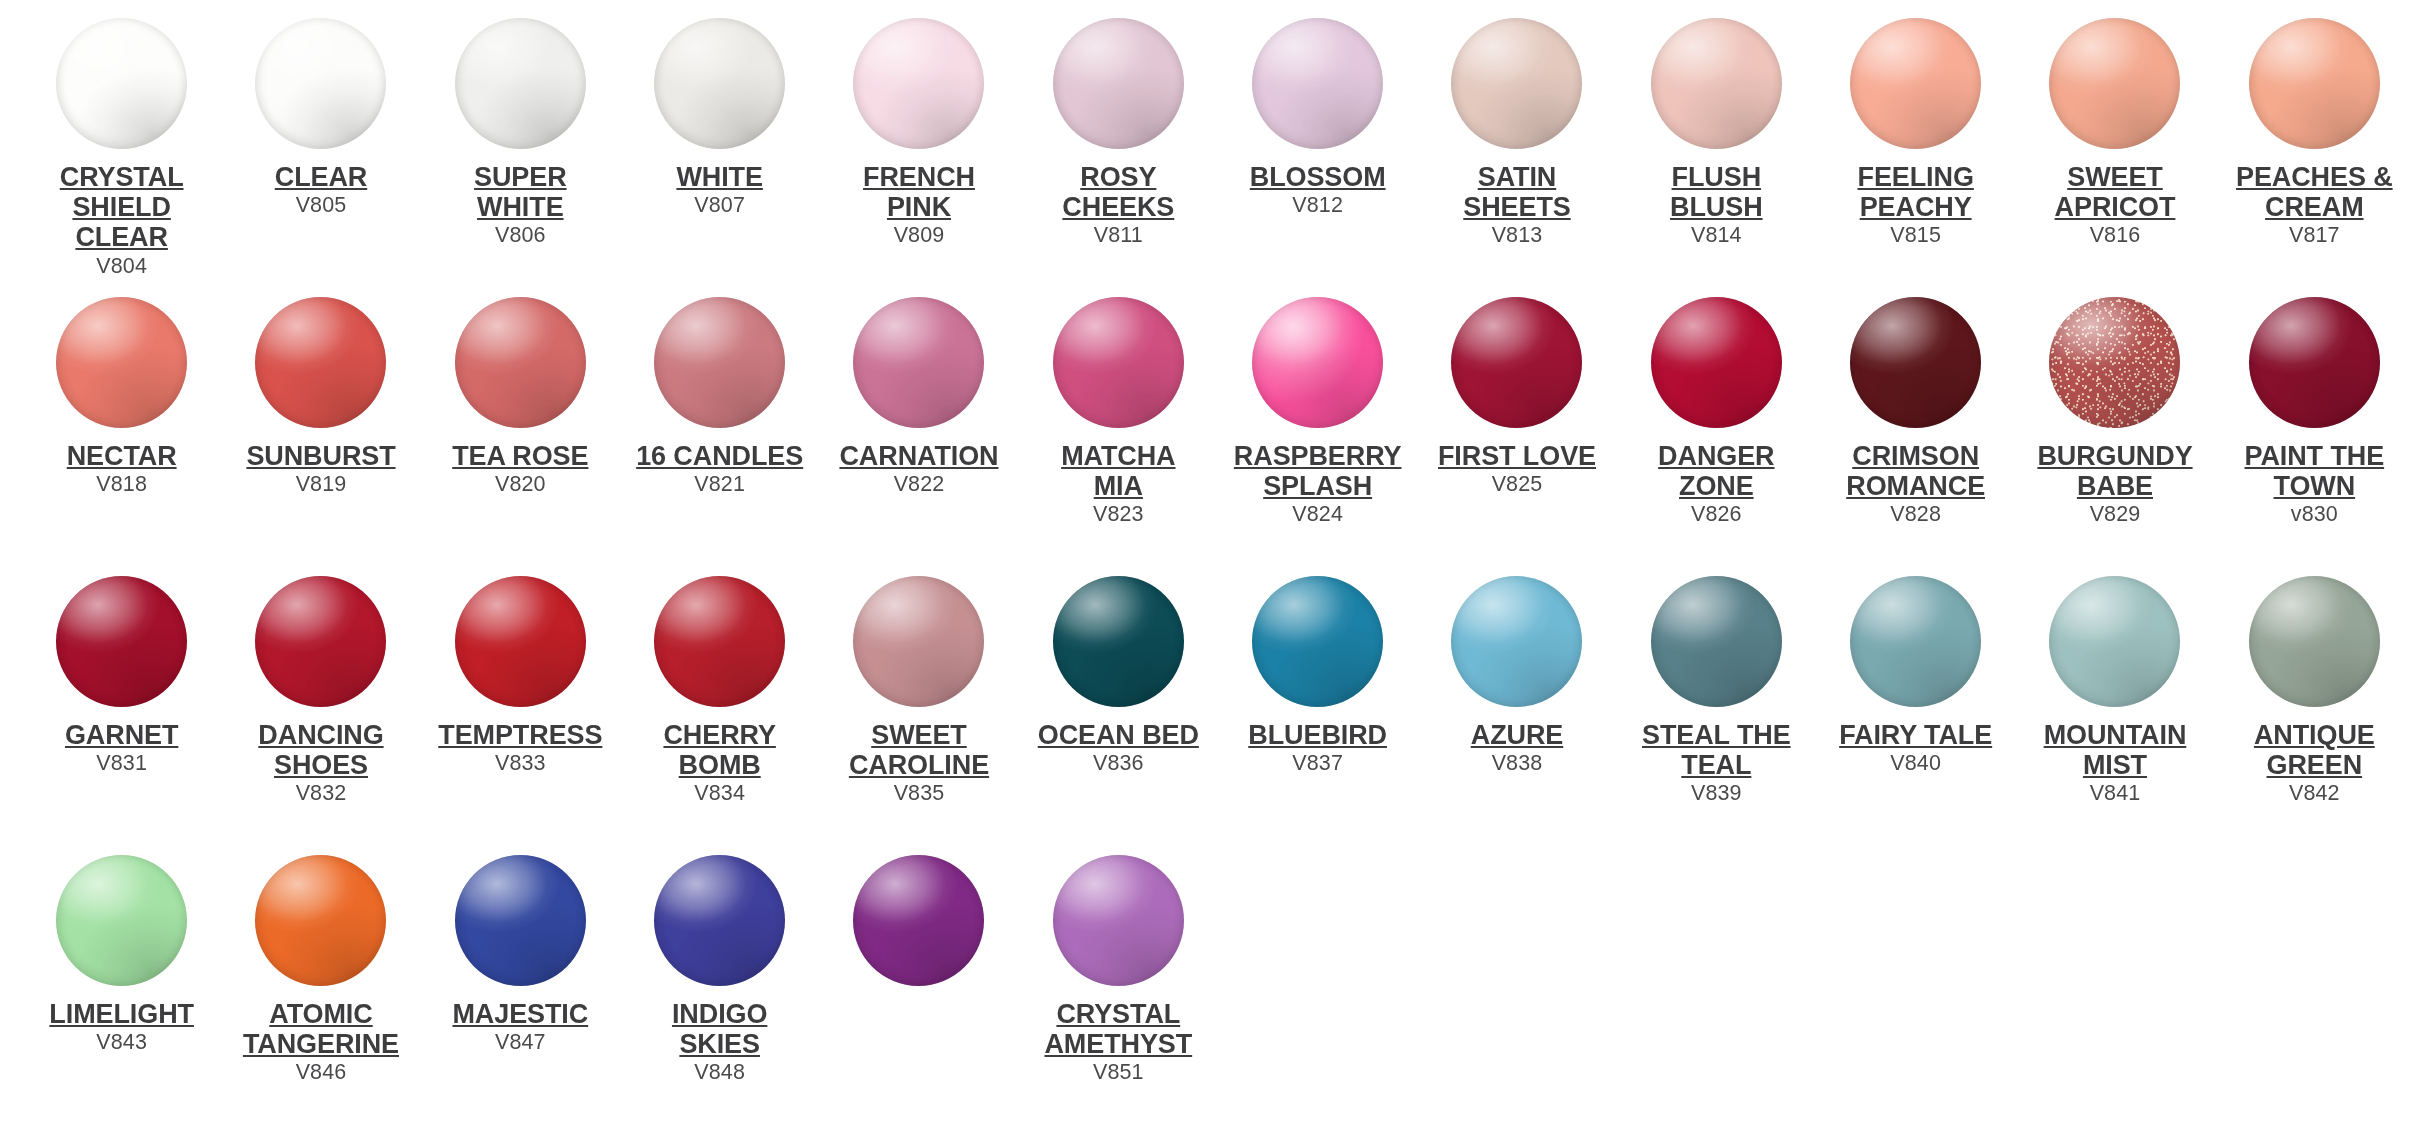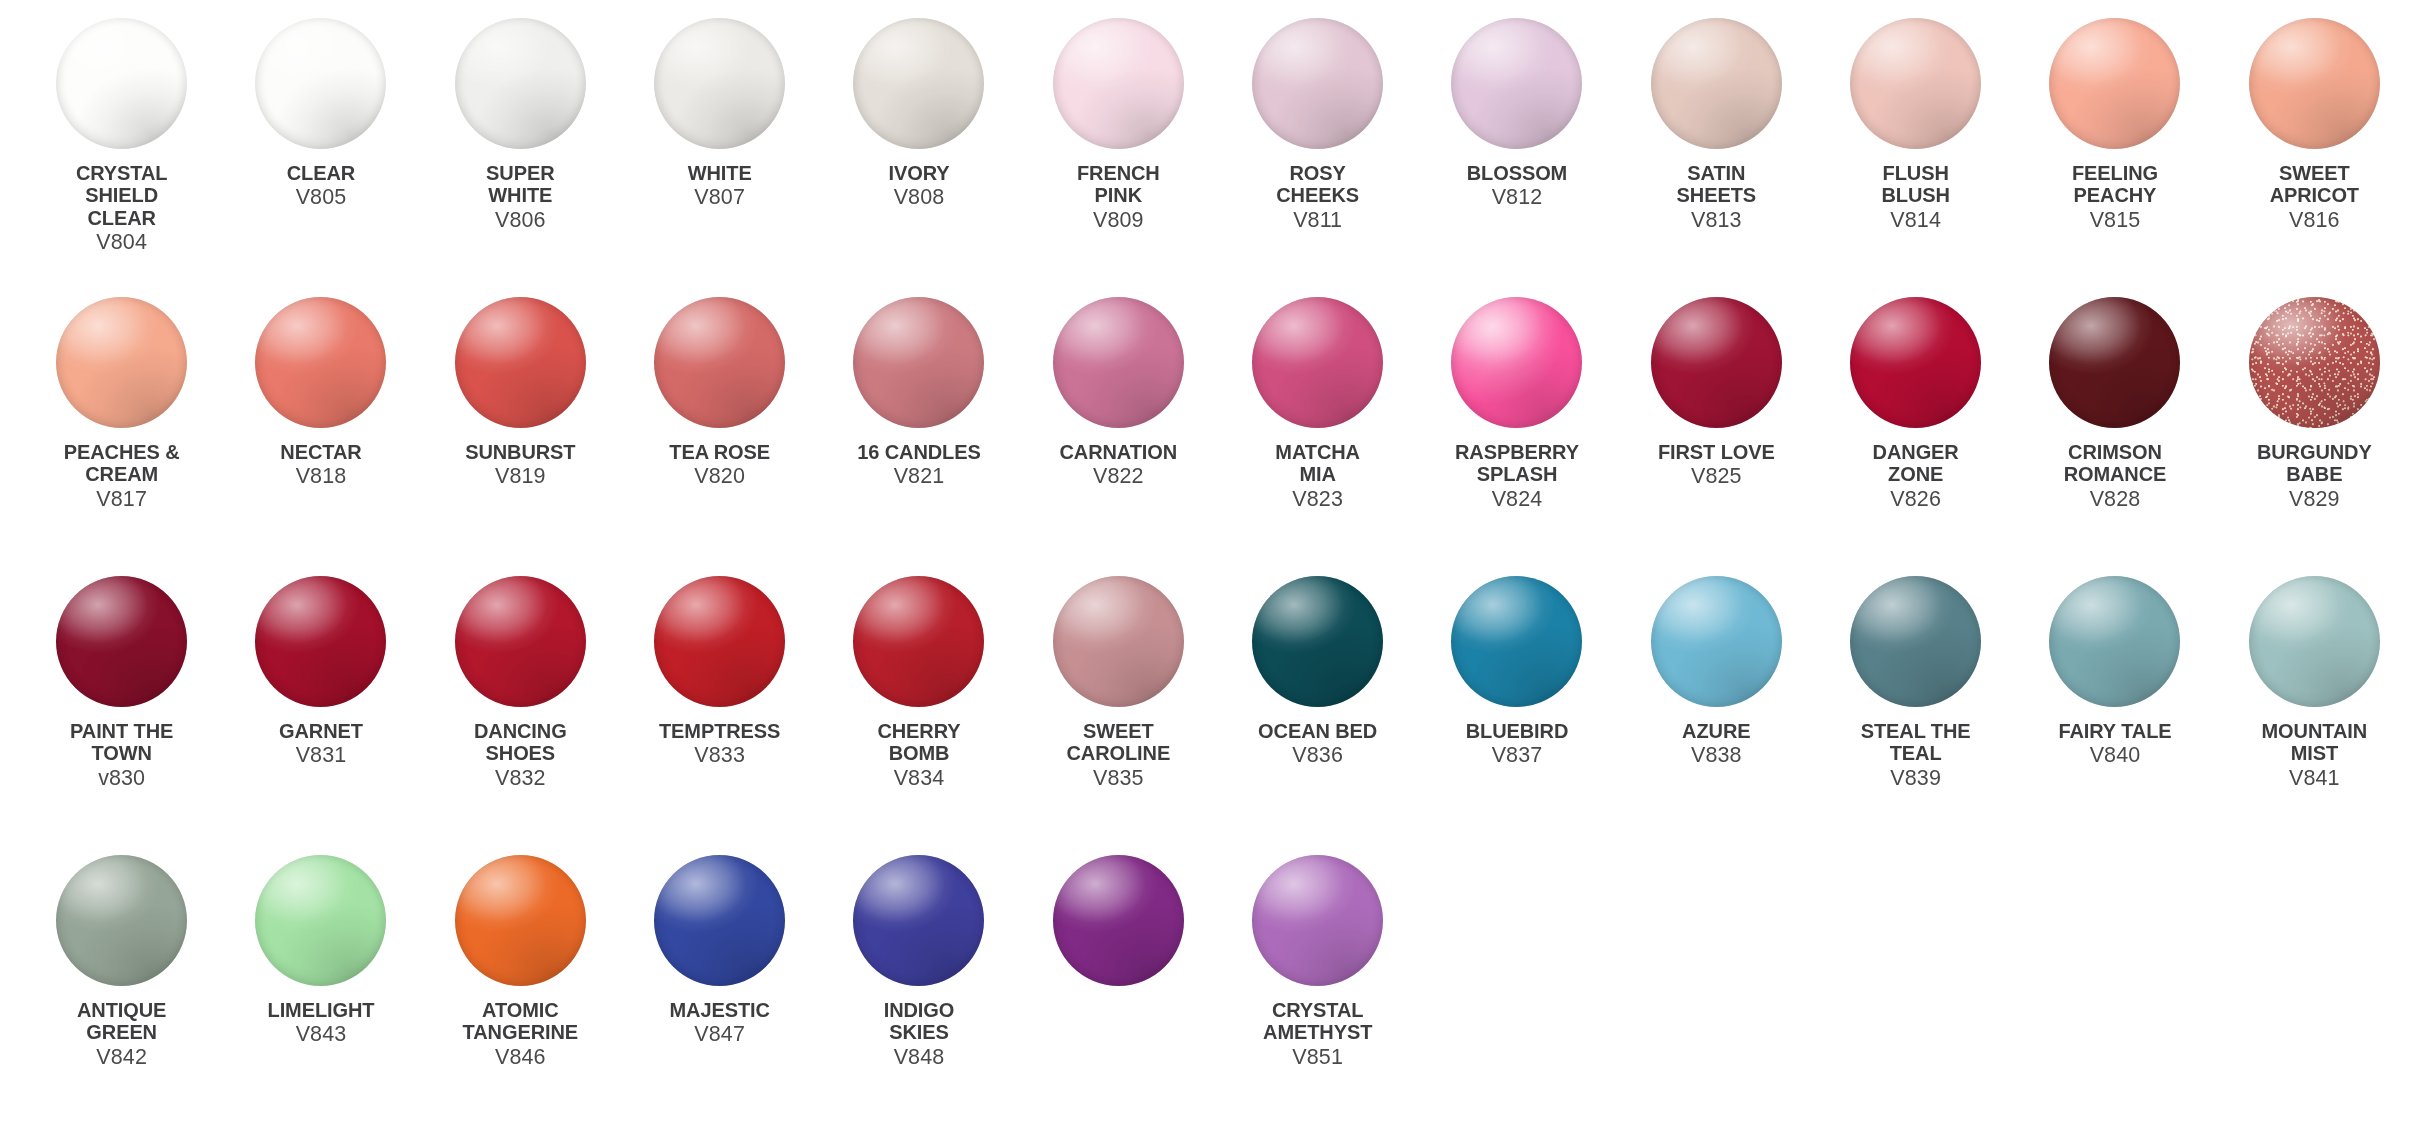--- a/index.html
+++ b/index.html
@@ -105,26 +105,27 @@
   }
 
   .swatch-text {
     text-align: center;
     line-height: 1.12;
     margin-top: 4px;
     width: 190px;
   }
 
   .swatch-name {
-    font-size: 20px;
+    font-size: 27px;
     font-weight: bold;
     color: #3d3d3f;
     letter-spacing: -0.1px;
     text-transform: uppercase;
     white-space: pre-line;
+    text-decoration: underline;
   }
 
   .swatch-code {
     font-size: 21.5px;
     font-weight: normal;
     color: #4a4a4c;
     letter-spacing: 0.1px;
     margin-top: 1px;
   }
 </style>
@@ -166,29 +167,20 @@
       <div class="swatch-disc-wrap">
         <div class="swatch-disc" style="background-color: rgb(236, 234, 230);"></div>
       </div>
       <div class="swatch-text">
         <div class="swatch-name">WHITE</div>
         <div class="swatch-code">V807</div>
       </div>
     </div>
     <div class="swatch-cell">
       <div class="swatch-disc-wrap">
-        <div class="swatch-disc" style="background-color: rgb(228, 223, 216);"></div>
-      </div>
-      <div class="swatch-text">
-        <div class="swatch-name">IVORY</div>
-        <div class="swatch-code">V808</div>
-      </div>
-    </div>
-    <div class="swatch-cell">
-      <div class="swatch-disc-wrap">
         <div class="swatch-disc" style="background-color: rgb(247, 220, 230);"></div>
       </div>
       <div class="swatch-text">
         <div class="swatch-name">FRENCH
 PINK</div>
         <div class="swatch-code">V809</div>
       </div>
     </div>
     <div class="swatch-cell">
       <div class="swatch-disc-wrap">

